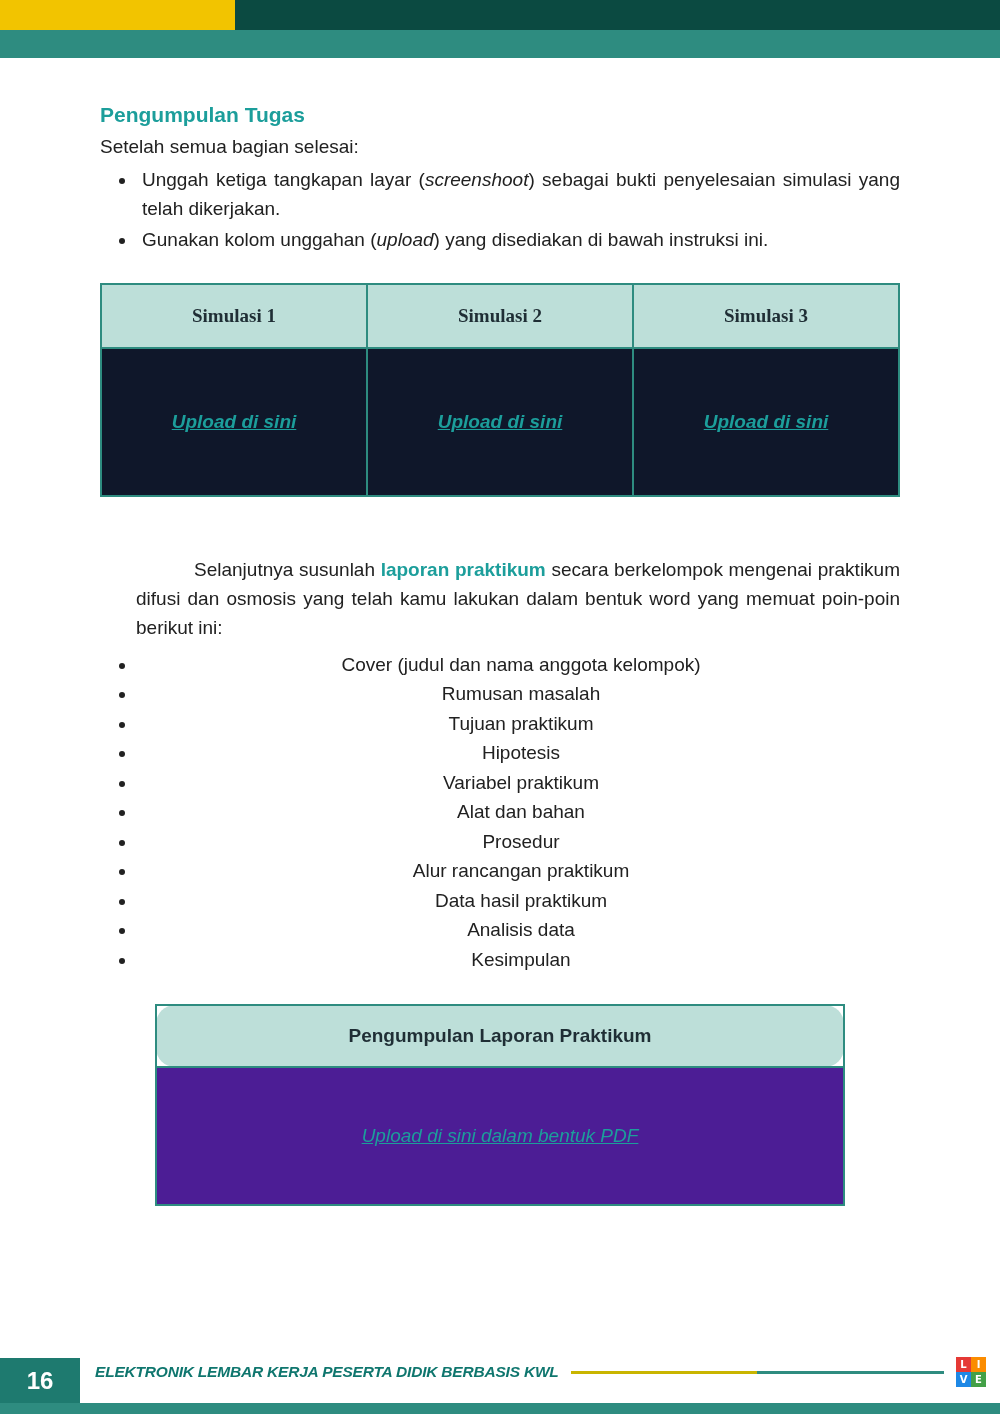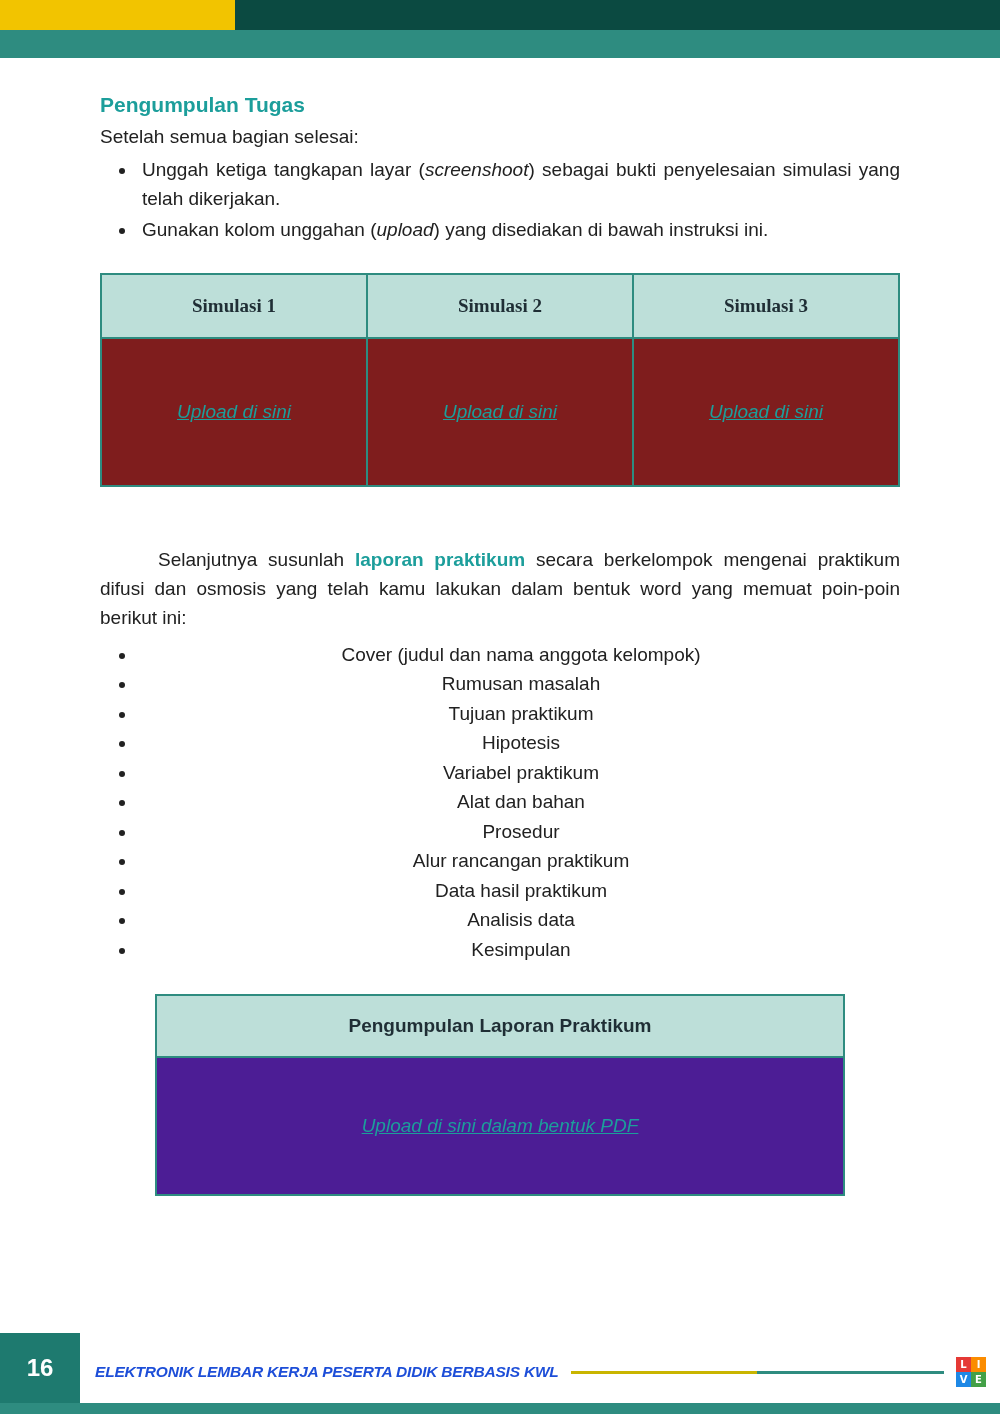--- a/index.html
+++ b/index.html
@@ -15,21 +15,21 @@
     overflow:hidden;
   }
 
   
   .topbar { display:flex; height:30px; }
   .topbar-yellow { width:235px; background:#F2C400; }
   .topbar-dark  { flex:1; background:#0B4A41; }
   .topbar2 { height:28px; background:#2E8C80; }
 
   
-  .content { padding:35px 100px 0 100px; }
+  .content { padding:45px 100px 0 100px; }
 
   .section-heading {
     color:#1C9E9B;
     font-weight:bold;
     font-size:21px;
     margin-bottom:9px;
   }
   .intro { font-size:19px; margin-bottom:8px; }
 
   ul.bullets { list-style:disc outside; padding-left:37px; margin-bottom:28px; }
@@ -59,36 +59,38 @@
     font-weight:bold;
     padding:20px 6px;
     text-align:center;
     width:33.33%;
     font-family:Liberation Serif, serif;
   }
   table.upload-table td {
     height:148px;
     text-align:center;
     vertical-align:middle;
-    background:#7f1d1d;
+    background:#0f172a;
+    font-weight:bold;
   }
   .upload-link {
     color:#1C9E9B;
     font-style:italic;
     font-size:19px;
     text-decoration:underline;
     cursor:pointer;
   }
 
   .laporan-para {
     font-size:19px;
     line-height:1.55;
     text-align:justify;
     text-indent:58px;
     margin-bottom:8px;
+    margin-left:36px;
   }
   .laporan-para .highlight { color:#1C9E9B; font-weight:bold; }
 
   ul.points { list-style:disc outside; padding-left:37px; margin-bottom:30px;text-align:center; }
   ul.points li {
     font-size:19px;
     line-height:1.5;
     padding-left:5px;
     margin-bottom:1px;
   }
@@ -98,51 +100,52 @@
     margin:0 auto;
     border-collapse:collapse;
   }
   table.report-table th {
     background:#BDDFD9;
     color:#1F2E35;
     font-size:19px;
     font-weight:bold;
     padding:19px 6px;
     text-align:center;
+    border-radius:19px;
   }
   table.report-table td {
     height:138px;
     text-align:center;
     vertical-align:middle;
     background:#4c1d95;
   }
 
   
   .bottom-strip {
     position:absolute; left:0; bottom:0;
     width:100%; height:11px; background:#2E8C80;
   }
   .page-num-box {
     position:absolute; left:0; bottom:11px;
-    width:80px; height:70px;
+    width:80px; height:45px;
     background:#1E7A6F;
     color:#ffffff;
     display:flex; align-items:center; justify-content:center;
     font-size:24px; font-weight:bold;
   }
   .footer-row {
     position:absolute; left:95px; right:14px; bottom:20px;
     height:44px;
     display:flex; align-items:center;
   }
   .footer-text {
     font-size:15.5px;
     font-weight:bold;
     font-style:italic;
-    color:#1d4ed8;
+    color:#0f766e;
     letter-spacing:-0.2px;
     white-space:nowrap;
   }
   .footer-line { flex:1; height:3px; margin:0 12px; display:flex; }
   .footer-line .seg-yellow { flex:1; background:#C9B500; }
   .footer-line .seg-teal   { flex:1; background:#2E8C80; }
 
   .brand { display:flex; align-items:center; gap:6px; cursor:pointer; }
   .brand-icon {
     display:grid;

